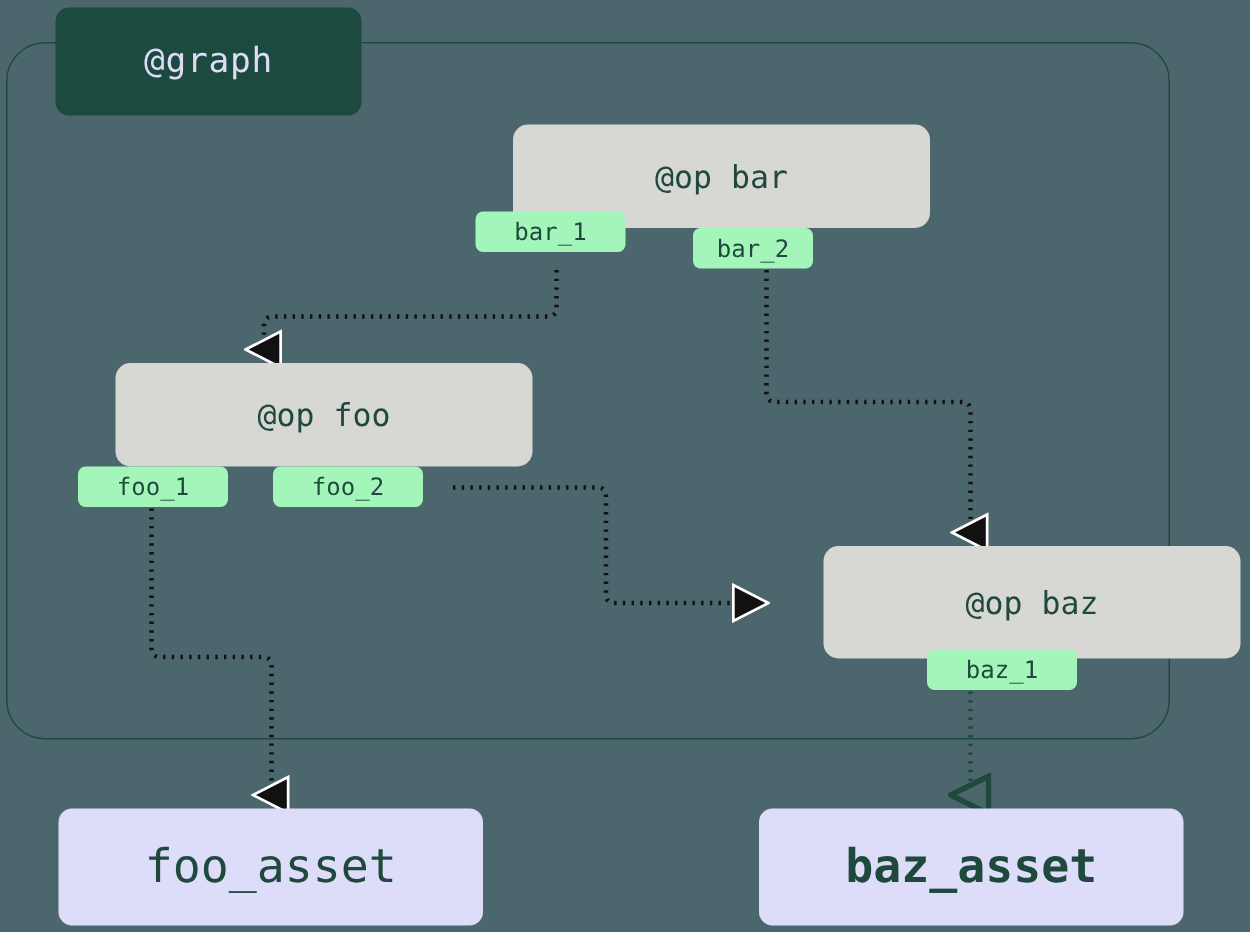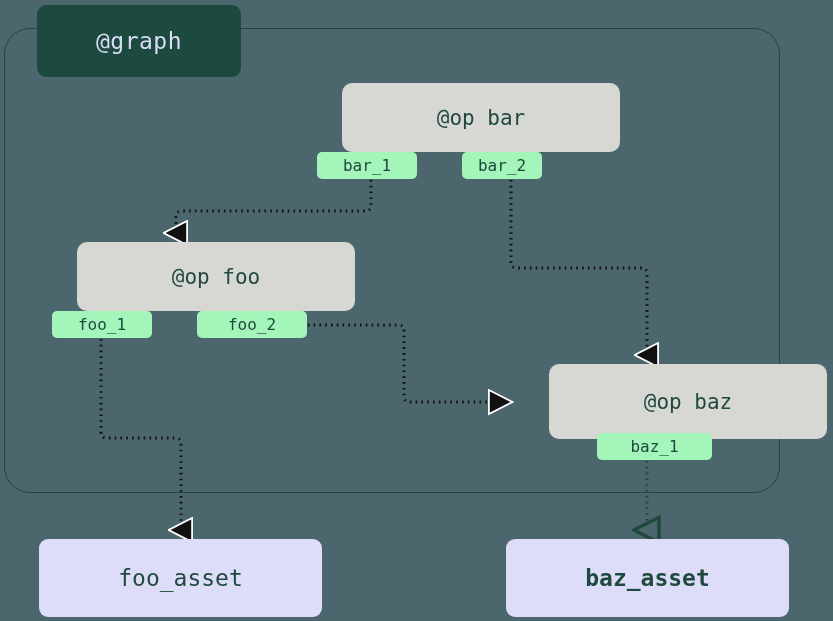--- a/index.html
+++ b/index.html
@@ -92,21 +92,21 @@
   }
   
   .asset-node {
     position: absolute;
     background: #ddddf9;
     border-radius: 9px;
     display: flex;
     align-items: center;
     justify-content: center;
     color: #20493e;
-    font-size: 23px;
+    font-size: 31px;
     z-index: 3;
     box-sizing: border-box;
   }
 </style>
 </head>
 <body>
 
 <div id="stage">
 
   <svg id="edges" viewBox="0 0 833 621" width="833" height="621" xmlns="http://www.w3.org/2000/svg">
@@ -133,43 +133,43 @@
   <div class="graph-container"></div>
 
   <div class="graph-label">@graph</div>
 
   <div id="op-layer">
       <div class="op-node" style="left: 302px; top: 83px; width: 278px; height: 99px;">
         <div class="op-box" style="width: 278px; height: 69px;">
           <span>@op bar</span>
         </div>
       </div>
-      <div class="op-tag" style="left: 317px; top: 152px; width: 100px; position: absolute;">
+      <div class="op-tag" style="left: 317px; top: 141px; width: 100px; position: absolute;">
         <span>bar_1</span>
       </div>
       <div class="op-tag" style="left: 462px; top: 152px; width: 80px; position: absolute;">
         <span>bar_2</span>
       </div>
       <div class="op-node" style="left: 37px; top: 242px; width: 278px; height: 99px; text-decoration: underline;">
         <div class="op-box" style="width: 278px; height: 69px;">
           <span>@op foo</span>
         </div>
       </div>
       <div class="op-tag" style="left: 52px; top: 311px; width: 100px; position: absolute; align-items: center;">
         <span>foo_1</span>
       </div>
-      <div class="op-tag" style="left: 197px; top: 311px; width: 110px; position: absolute; justify-content: center;">
+      <div class="op-tag" style="left: 182px; top: 311px; width: 100px; position: absolute; justify-content: center;">
         <span>foo_2</span>
       </div>
       <div class="op-node" style="left: 509px; top: 364px; width: 278px; height: 99px;">
         <div class="op-box" style="width: 278px; height: 75px;">
           <span>@op baz</span>
         </div>
       </div>
-      <div class="op-tag" style="left: 597px; top: 433px; width: 115px; position: absolute;">
+      <div class="op-tag" style="left: 618px; top: 433px; width: 100px; position: absolute;">
         <span>baz_1</span>
       </div>
     </div>
 
   <div id="asset-layer">
       <div class="asset-node" style="left: 39px; top: 539px; width: 283px; height: 78px;">
         <span>foo_asset</span>
       </div>
       <div class="asset-node" style="left: 506px; top: 539px; width: 283px; height: 78px; font-weight: bold;">
         <span>baz_asset</span>

